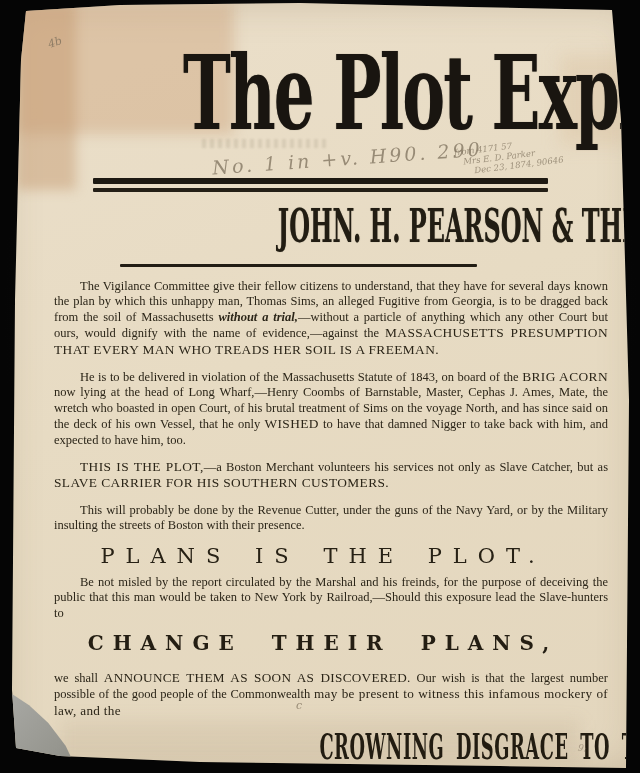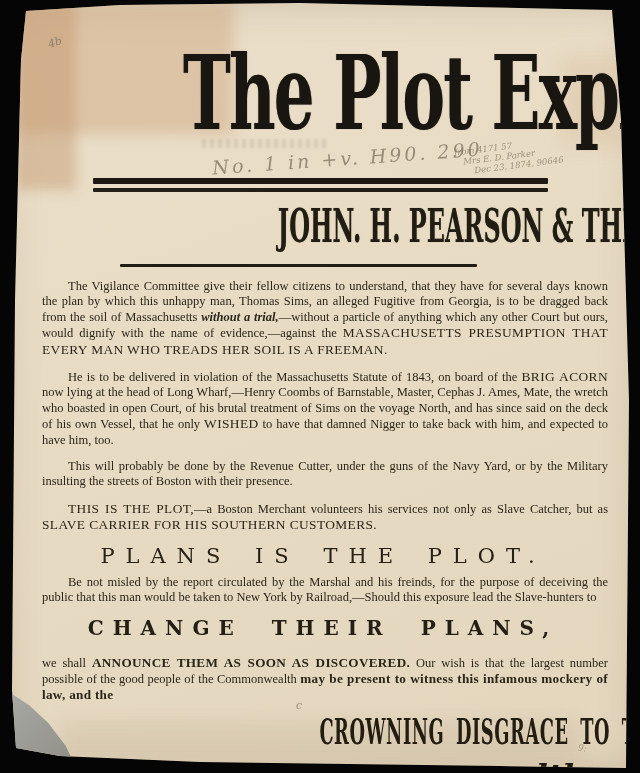--- a/index.html
+++ b/index.html
@@ -59,25 +59,25 @@
     font-size: 46px; line-height: 1.1;
     transform: scaleX(0.52); transform-origin: 50% 50%;
     color: #221d13; text-shadow: 0 0 1px rgba(30,25,15,0.5);
   }
   .subtitle-rule { position: absolute; left: 120px; width: 357px; top: 264px; height: 3px; background: #221d14; border-radius: 1px; }
   .body-col {
     position: absolute; left: 38px; width: 570px; top: 279px;
     font-size: 12.5px; line-height: 15.4px; color: #2b2518;
     text-align: justify;
   }
-  .para { margin: 0 0 11px 4px; text-indent: 26px; }
+  .para { margin: 0 0 11px 16px; text-indent: 26px; }
   .para.no-indent { text-indent: 0; }
   .caps { font-size: 13.4px; letter-spacing: 0.4px; }
   .em-italic { font-style: italic; font-weight: bold; }
-  .bold-run { font-weight: bold; font-size: 13.2px; letter-spacing: 0.3px; }
+  .bold-run { font-weight: normal; font-size: 13.2px; letter-spacing: 0.3px; }
   .heading-plot {
     text-align: center; text-indent: 0; margin: 3px 0 7px 0;
     font-family: "DejaVu Serif", serif; font-size: 21px; line-height: 1.1;
     letter-spacing: 11px; word-spacing: 6px; color: #272115;
   }
   .heading-change {
     text-align: center; text-indent: 0; margin: 2px 0 16px 0;
     font-family: "DejaVu Serif", serif; font-weight: bold; font-size: 20px; line-height: 1.1;
     letter-spacing: 9px; word-spacing: 13px; color: #241e13;
   }
@@ -132,23 +132,23 @@
     </div>
 
     <div class="subtitle-rule"></div>
 
     <div class="body-col">
 
       <p class="para"><span>The Vigilance Committee give their fellow citizens to understand, that they have for several days known the plan by which this unhappy man, Thomas Sims, an alleged Fugitive from Georgia, is to be dragged back from the soil of Massachusetts </span><span class="em-italic">without a trial,</span><span>—without a particle of anything which any other Court but ours, would dignify with the name of evidence,—against the </span><span class="caps">MASSACHUSETTS PRESUMPTION THAT EVERY MAN WHO TREADS HER SOIL IS A FREEMAN.</span></p>
 
       <p class="para"><span>He is to be delivered in violation of the Massachusetts Statute of 1843, on board of the </span><span class="caps">BRIG ACORN</span><span> now lying at the head of Long Wharf,—Henry Coombs of Barnstable, Master, Cephas J. Ames, Mate, the wretch who boasted in open Court, of his brutal treatment of Sims on the voyage North, and has since said on the deck of his own Vessel, that he only </span><span class="caps">WISHED</span><span> to have that damned Nigger to take back with him, and expected to have him, too.</span></p>
 
+      <p class="para"><span class="caps">THIS IS THE PLOT,</span><span>—a Boston Merchant volunteers his services not only as Slave Catcher, but as </span><span class="caps">SLAVE CARRIER FOR HIS SOUTHERN CUSTOMERS.</span></p>
+
       <p class="para">This will probably be done by the Revenue Cutter, under the guns of the Navy Yard, or by the Military insulting the streets of Boston with their presence.</p>
-
-      <p class="para"><span class="caps">THIS IS THE PLOT,</span><span>—a Boston Merchant volunteers his services not only as Slave Catcher, but as </span><span class="caps">SLAVE CARRIER FOR HIS SOUTHERN CUSTOMERS.</span></p>
 
       <p class="para heading-plot">PLANS IS THE PLOT.</p>
 
       <p class="para">Be not misled by the report circulated by the Marshal and his freinds, for the purpose of deceiving the public that this man would be taken to New York by Railroad,—Should this exposure lead the Slave-hunters to</p>
 
       <p class="para heading-change">CHANGE THEIR PLANS,</p>
 
       <p class="para no-indent"><span>we shall </span><span class="bold-run">ANNOUNCE THEM AS SOON AS DISCOVERED.</span><span> Our wish is that the largest number possible of the good people of the Commonwealth </span><span class="bold-run">may be present to witness this infamous mockery of law, and the</span></p>
 
       <p class="para heading-crowning"><span class="condensed">CROWNING DISGRACE TO THE SOIL OF MASSACHUSETTS.</span></p>

